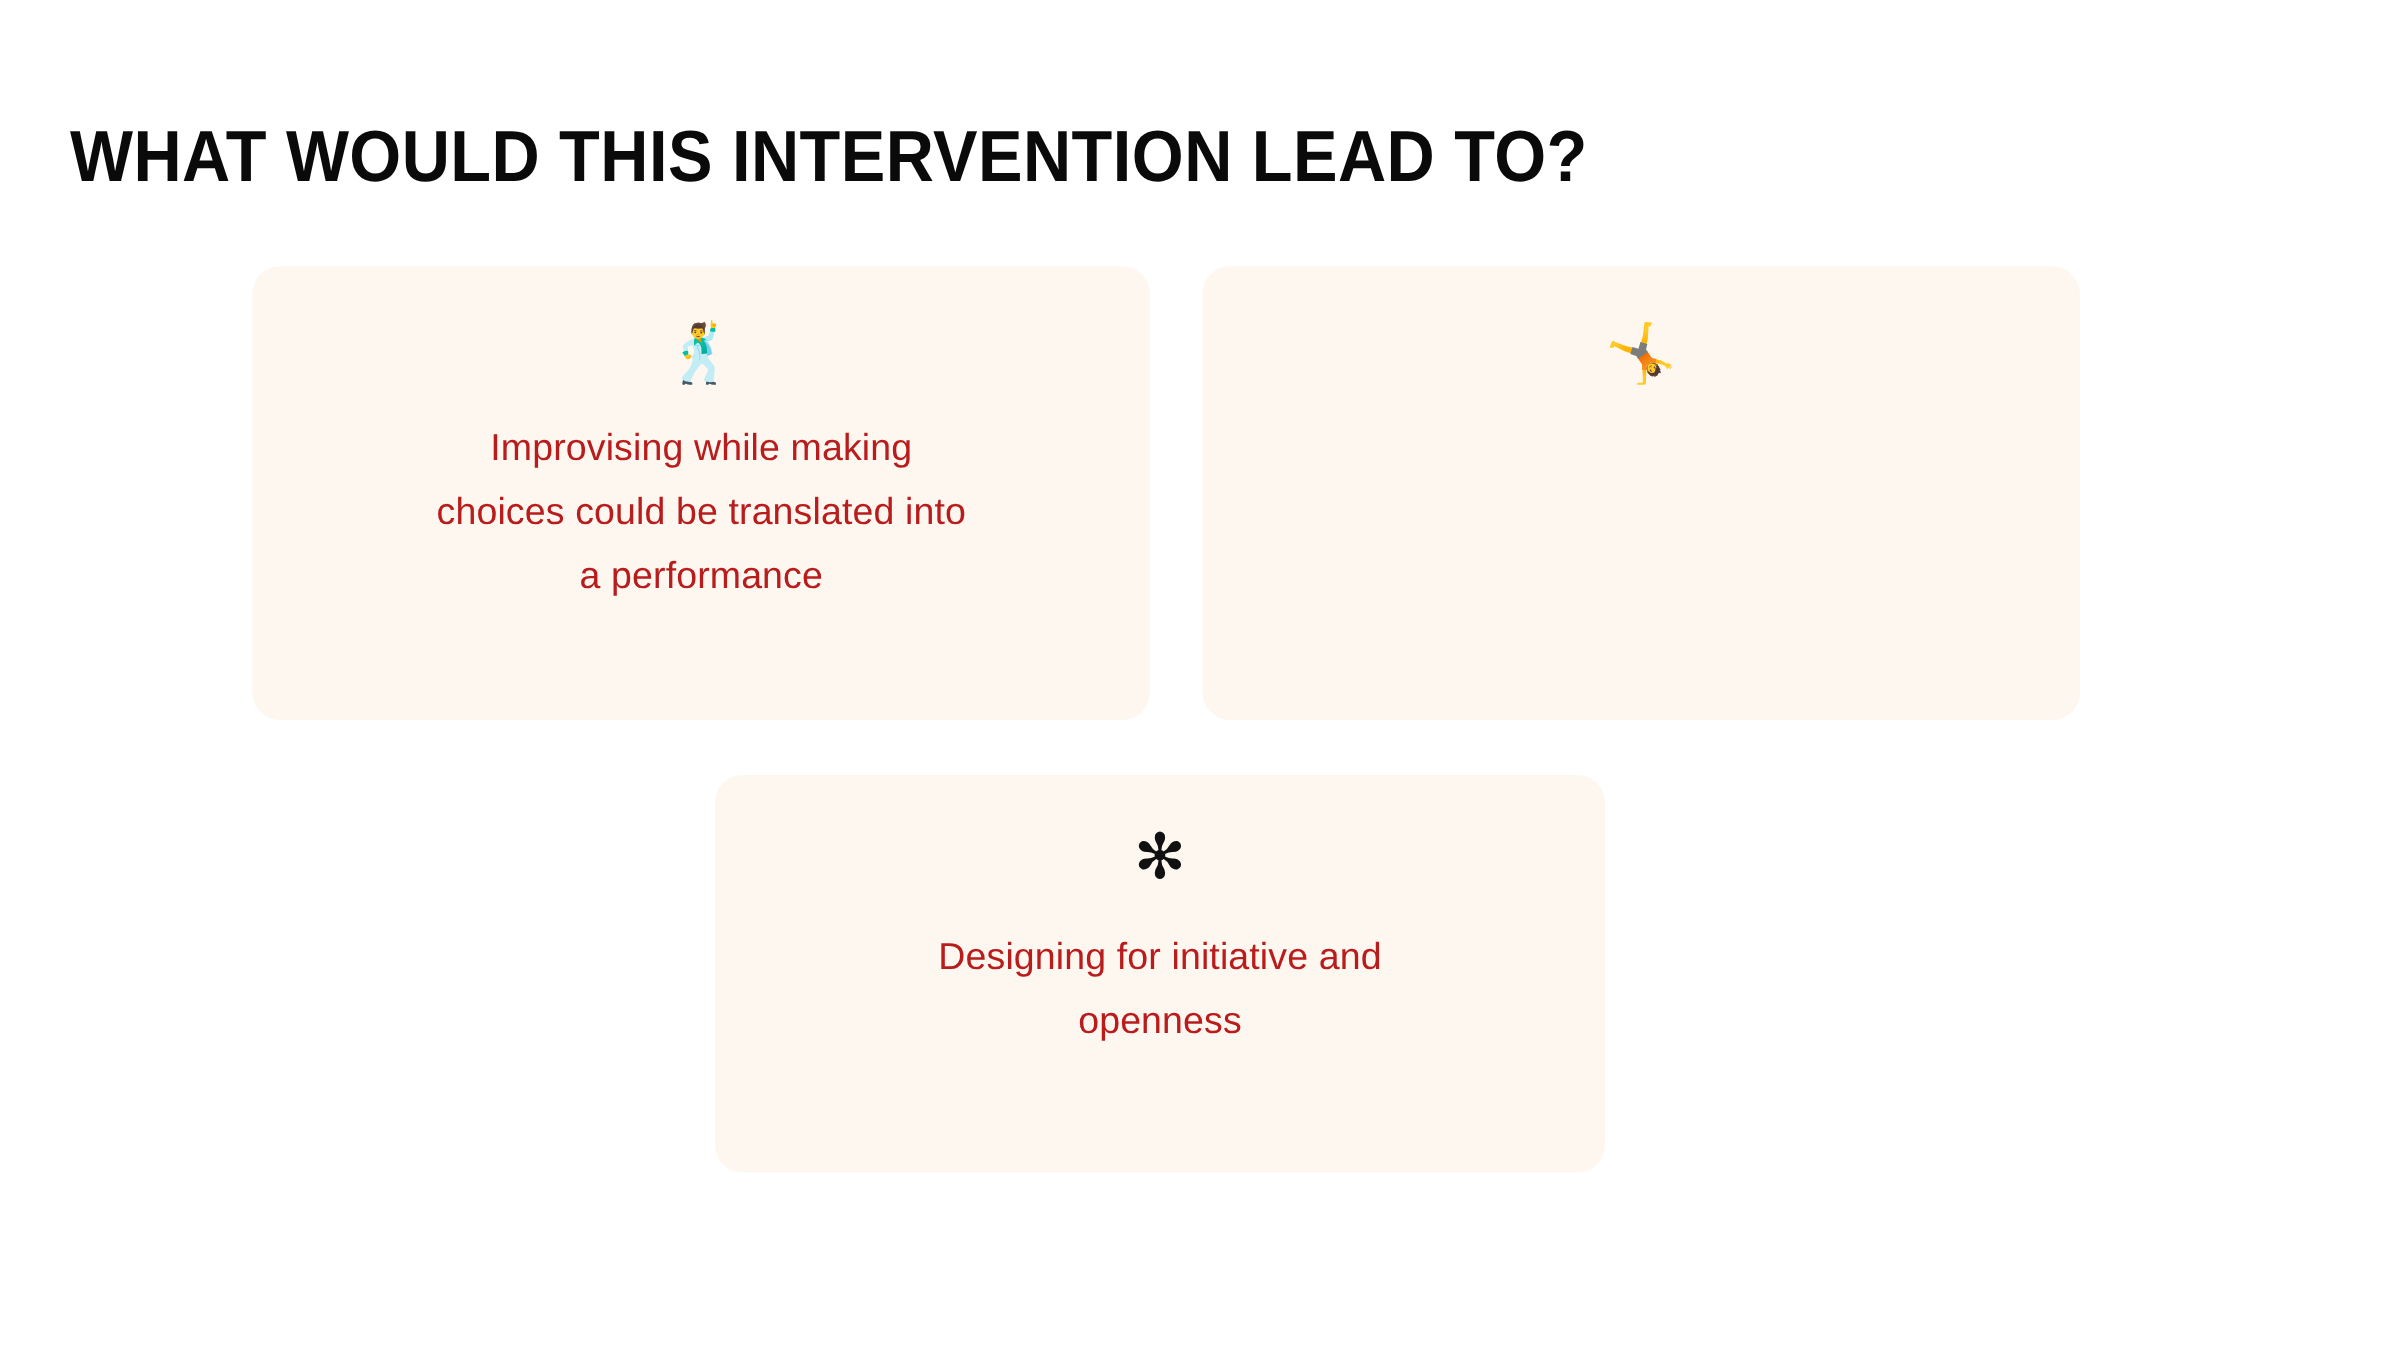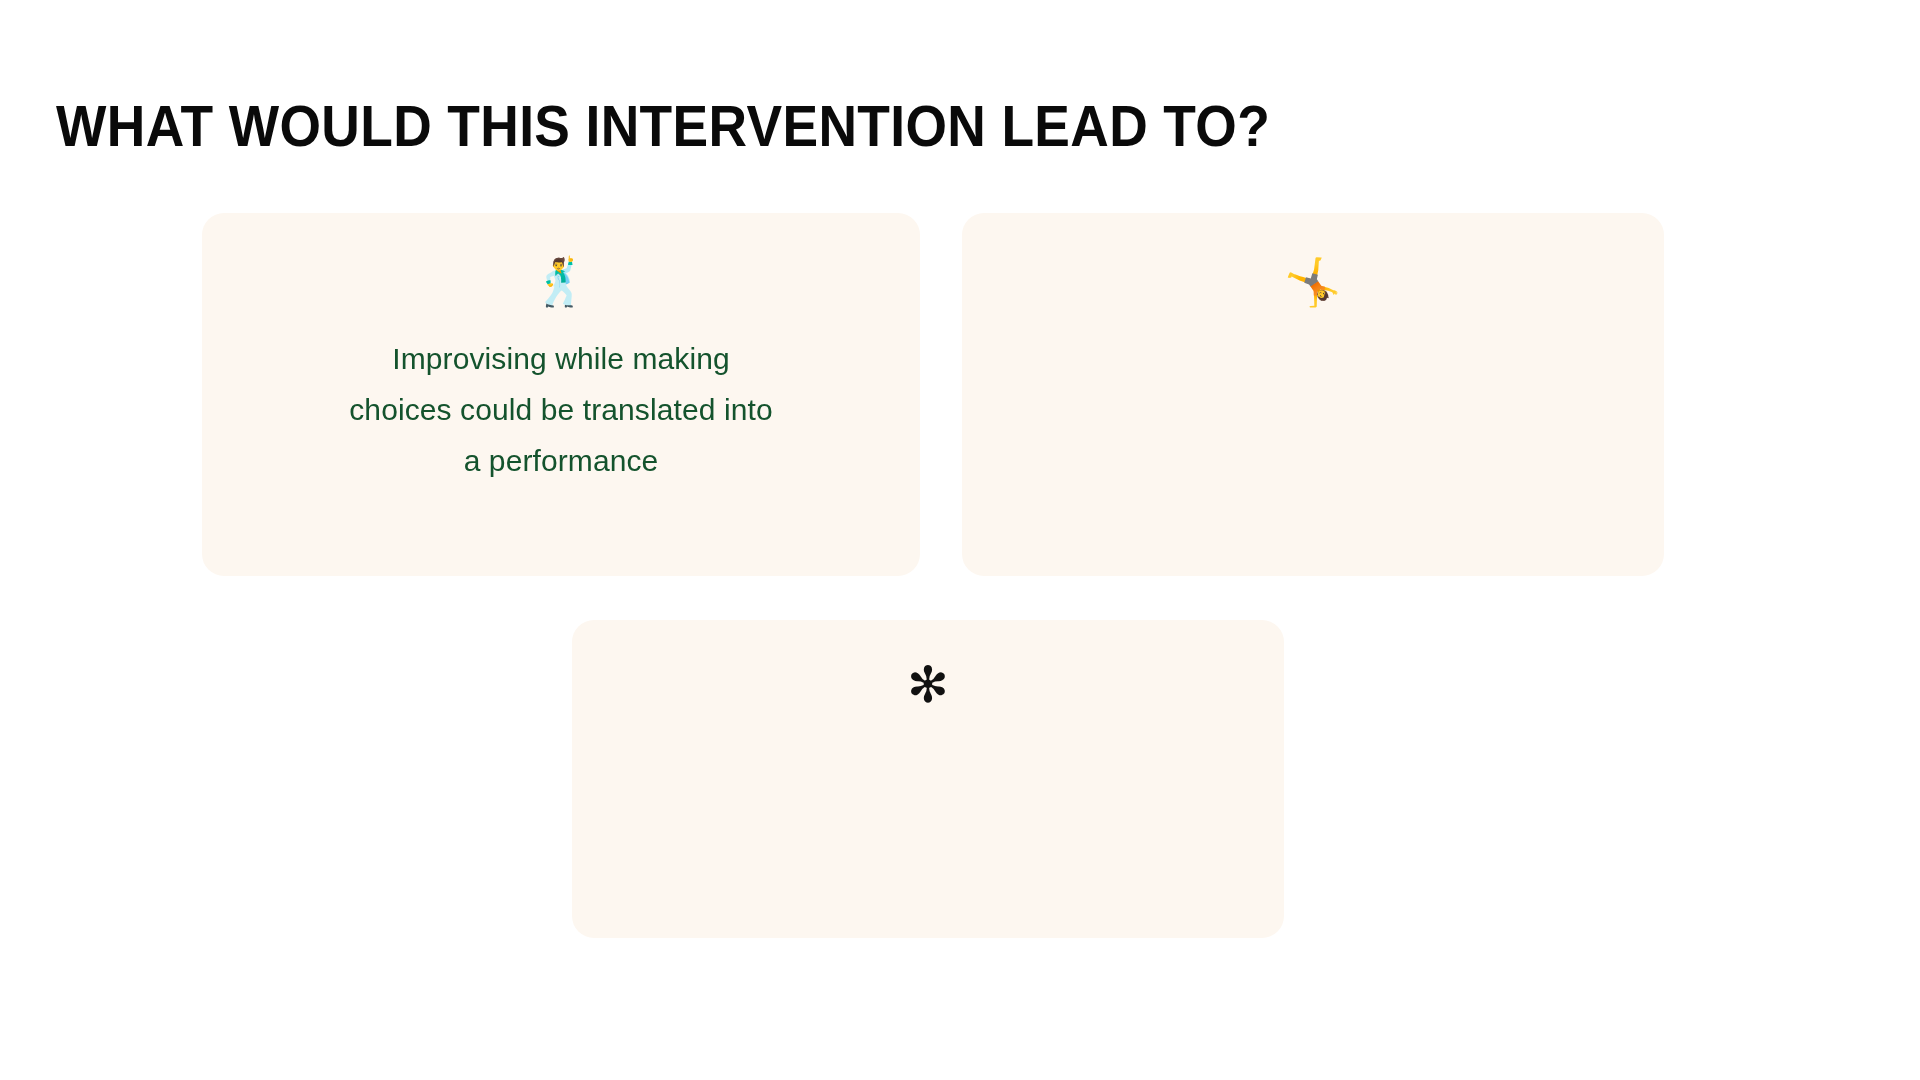--- a/index.html
+++ b/index.html
@@ -89,21 +89,21 @@
     color: #111111;
     font-weight: 400;
   }
 
   .card-text {
     margin-top: 24px;
     padding: 0 34px;
     font-size: 30px;
     line-height: 51px;
     font-weight: 400;
-    color: #14532d;
+    color: #b91c1c;
     text-align: center;
     letter-spacing: 0.1px;
     white-space: pre-line;
   }
 
   .card-3 .card-text {
     margin-top: 28px;
   }
 </style>
 </head>
@@ -119,15 +119,17 @@
 choices could be translated into
 a performance</div>
   </div>
 
   <div class="card card-2">
     <div class="card-icon">🤸</div>
   </div>
 
   <div class="card card-3">
     <div class="card-icon">✻</div>
+    <div class="card-text">Designing for initiative and
+openness</div>
   </div>
 
 </div>
 
 </body></html>

